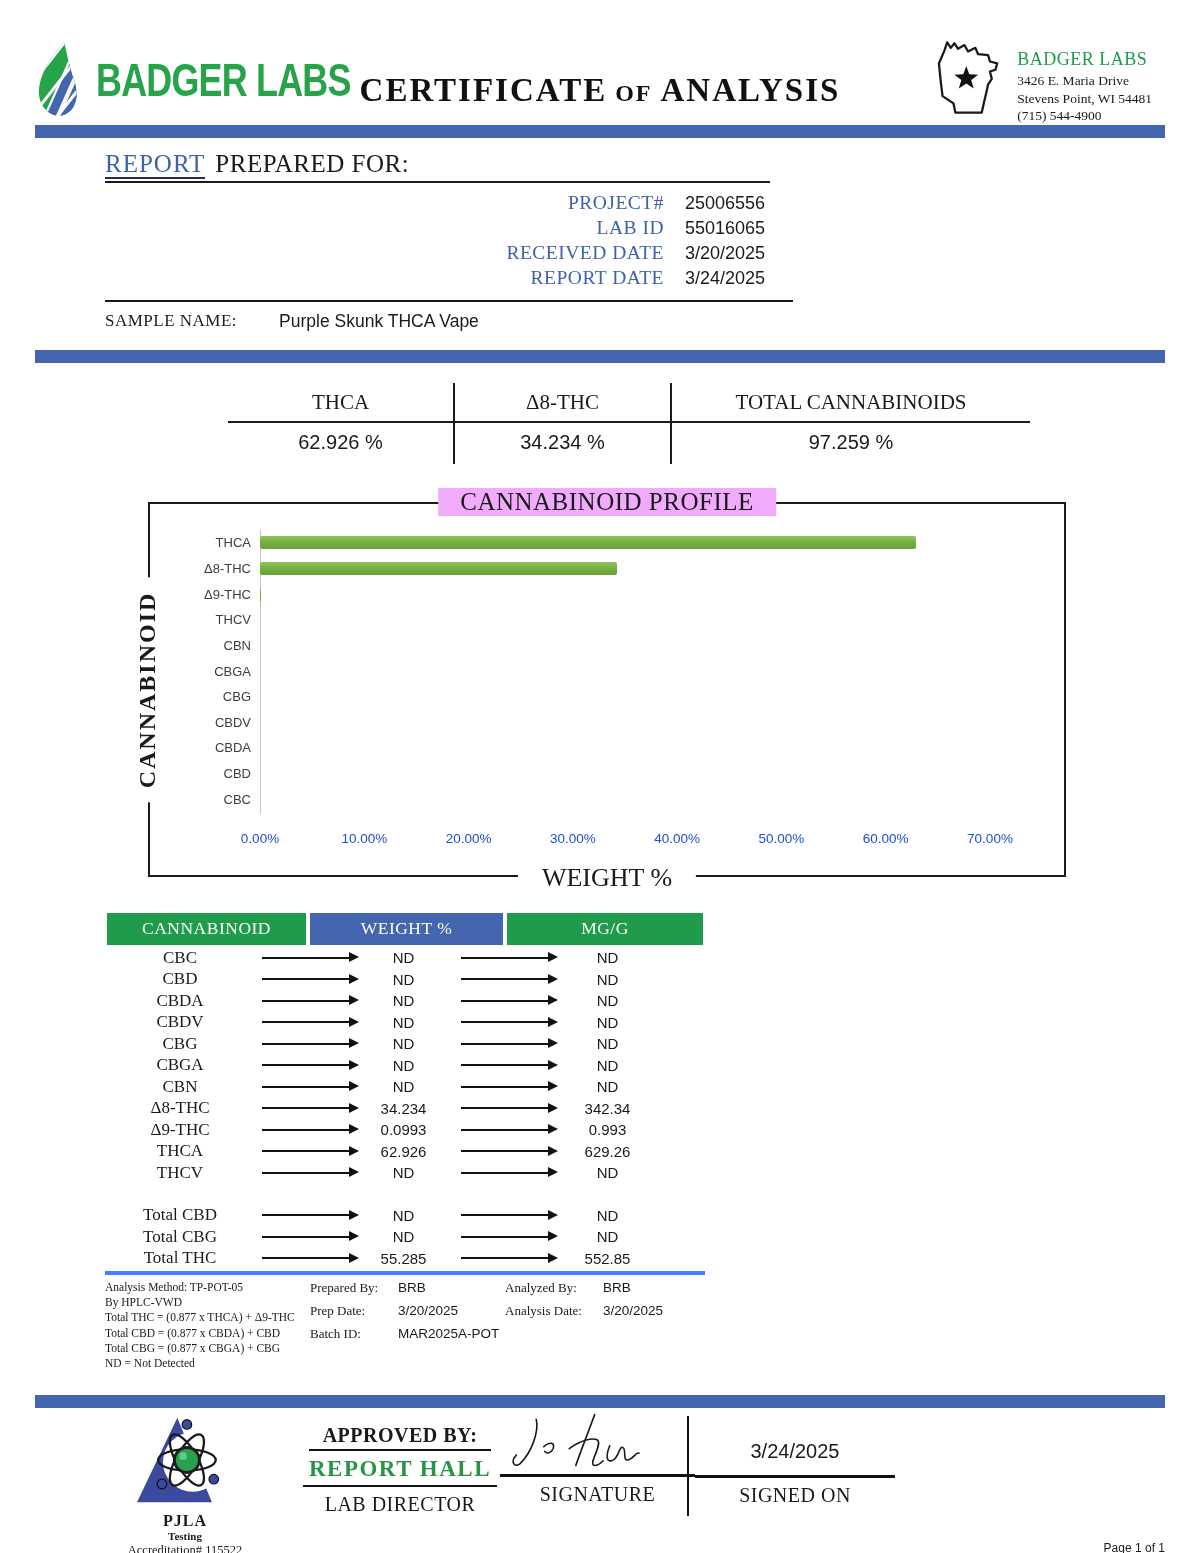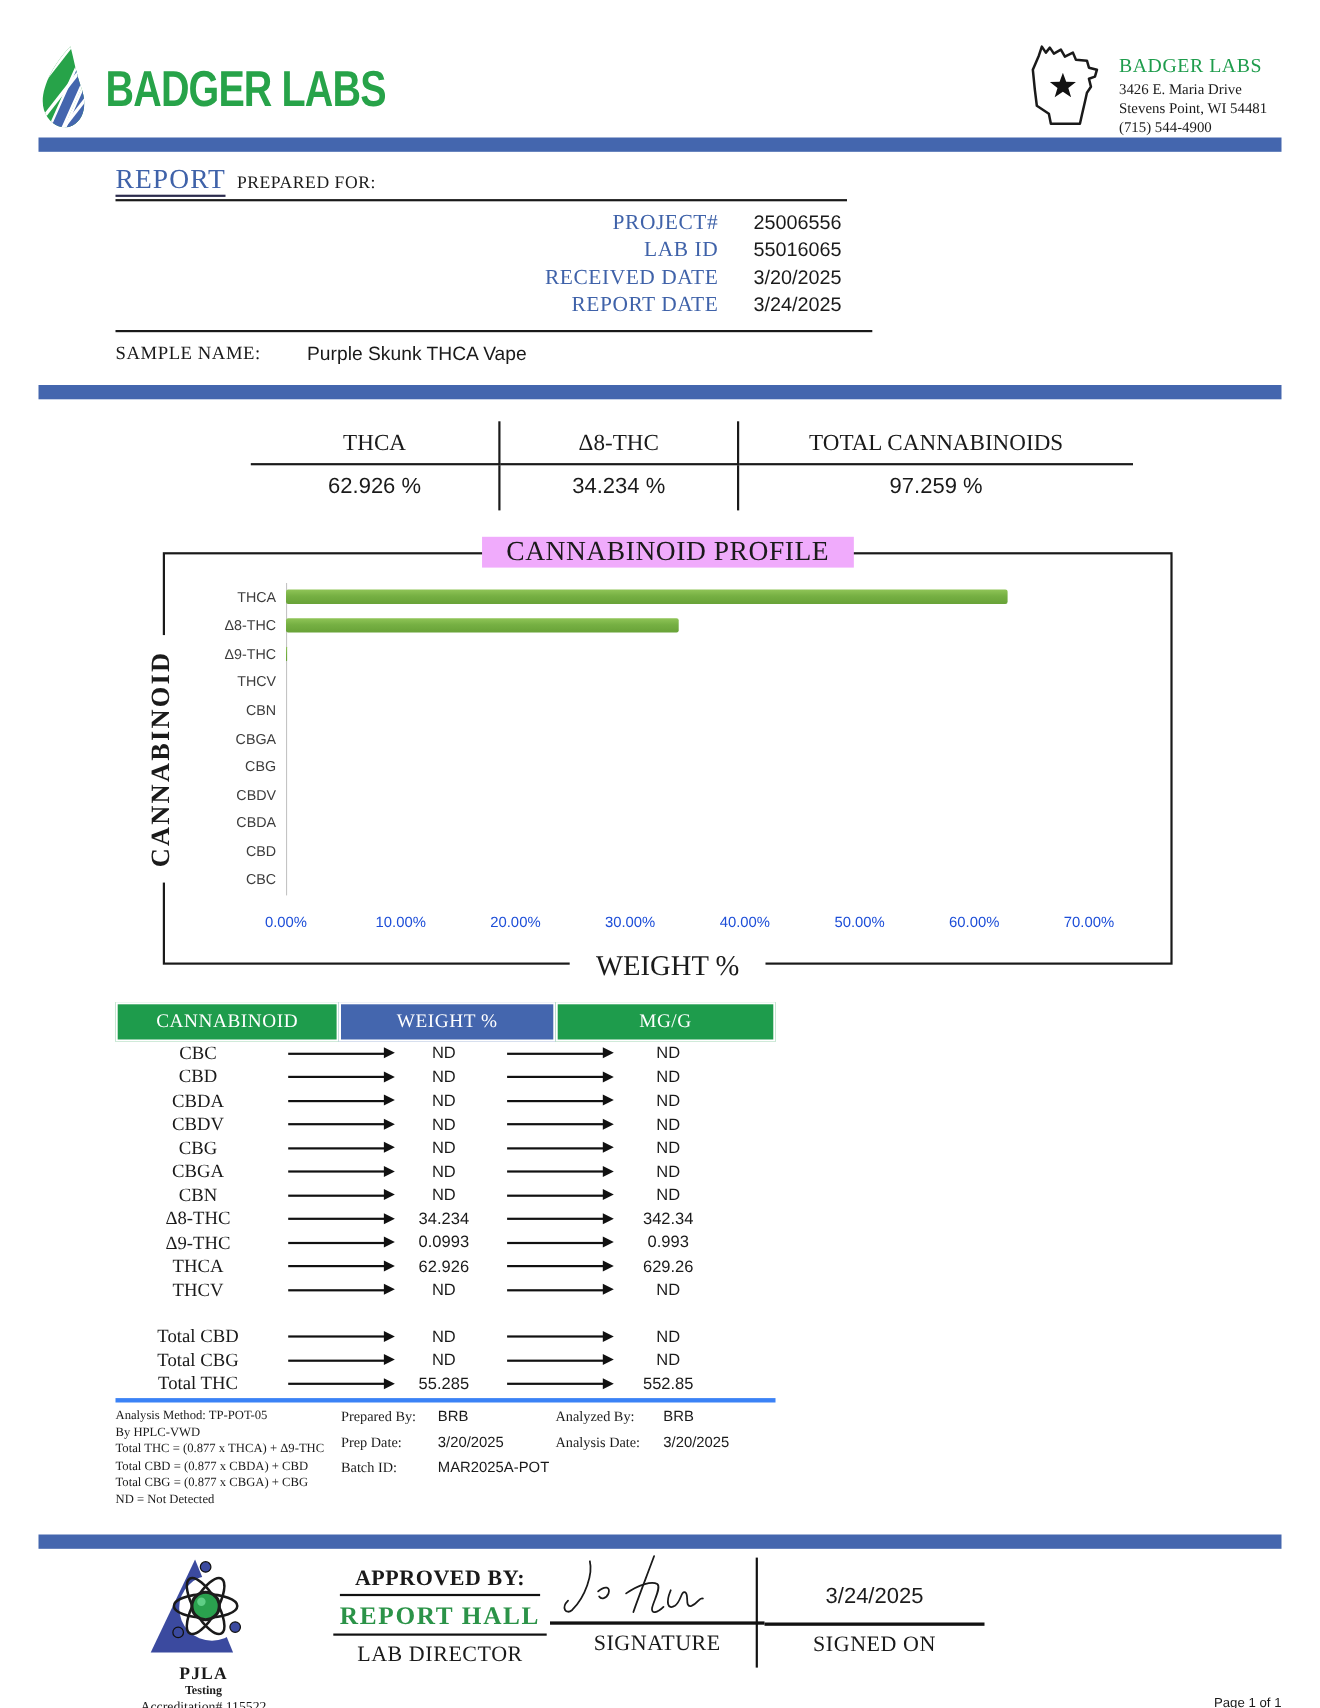--- a/index.html
+++ b/index.html
@@ -19,25 +19,25 @@
   .addr { padding-top:12px; line-height:1.3; }
   .addr-name { color:#1e9c4c; font-size:18px; letter-spacing:0.5px; margin-bottom:1px; }
   .addr-line { font-size:13.5px; color:#1a1a1a; }
 
   .bluebar { height:13px; background:#4466ae; margin:0 35px; }
 
   
   .report-sec { margin:12px 0 0 105px; width:690px; }
   .report-head { border-bottom:2px solid #1a1a1a; padding-bottom:3px; width:665px; }
   .rpt { color:#3f62a9; font-size:25px; letter-spacing:1px; border-bottom:2px solid #2b2b4d; }
-  .prepared { font-size:16px; letter-spacing:0.5px; margin-left:6px;text-align:right; }
+  .prepared { font-size:25px; letter-spacing:0.5px; margin-left:6px;text-align:right; }
   .meta { width:688px; border-bottom:2px solid #1a1a1a; padding:6px 0 8px 0; }
   .meta-row { display:flex; align-items:baseline; justify-content:flex-end; margin:3px 0; }
   .meta-label { color:#3f62a9; font-size:19.5px; letter-spacing:0.5px; text-align:right; }
-  .meta-value { font-family:"Liberation Sans", sans-serif; font-size:18px; width:108px; margin-left:32px; }
+  .meta-value { font-family:"Liberation Sans", sans-serif; font-size:18px; width:108px; margin-left:21px; }
   .sample-row { margin-top:9px; display:flex; align-items:flex-start; }
   .sample-label { font-size:17px; letter-spacing:0.5px; }
   .sample-value { font-family:"Liberation Sans", sans-serif; font-size:17.5px; margin-left:42px; }
 
   
   .summary { margin:20px 0 0 228px; width:802px; display:grid; grid-template-columns:227px 217px 358px; }
   .sum-h { font-size:21px; text-align:center; padding:7px 0 6px; border-bottom:2px solid #1a1a1a; }
   .sum-v { font-family:"Liberation Sans", sans-serif; font-size:20px; text-align:center; padding:8px 0 10px; }
   .vline-r { border-right:2px solid #1a1a1a; }
 
@@ -120,20 +120,23 @@
           <g transform="rotate(-52 30 40)" fill="#fff">
             <rect x="-12" y="18" width="84" height="3"></rect>
             <rect x="-12" y="38" width="84" height="3"></rect>
             <rect x="-12" y="58" width="84" height="3"></rect>
           </g>
         </g>
       </svg>
       <span class="logo-text">BADGER LABS</span>
     </div>
 
+    <div class="hdr-title">
+      <span>CERTIFICATE</span><span class="of">OF</span><span>ANALYSIS</span>
+    </div>
 
     <div class="hdr-right">
       <svg class="wi-svg" viewBox="0 0 90 90">
         <path d="M18,16 L21,7 L25,13 L29,8 L33,14 L40,10 L44,17 L52,13 L55,20 L66,21 L68,28 L76,30 L74,37 L68,39 L70,47 L66,53 L64,62 L61,75 L59,84 L30,84 L28,74 L16,66 L14,50 L12,30 L15,23 Z" fill="#fff" stroke="#1a1a1a" stroke-width="2.5" stroke-linejoin="round"></path>
         <path d="M42,33 L45.3,42 L55,42.4 L47.4,48.3 L50.2,57.5 L42,52 L33.8,57.5 L36.6,48.3 L29,42.4 L38.7,42 Z" fill="#111"></path>
       </svg>
       <div class="addr">
         <div class="addr-name">BADGER LABS</div>
         <div class="addr-line">3426 E. Maria Drive</div>
         <div class="addr-line">Stevens Point, WI 54481</div>

